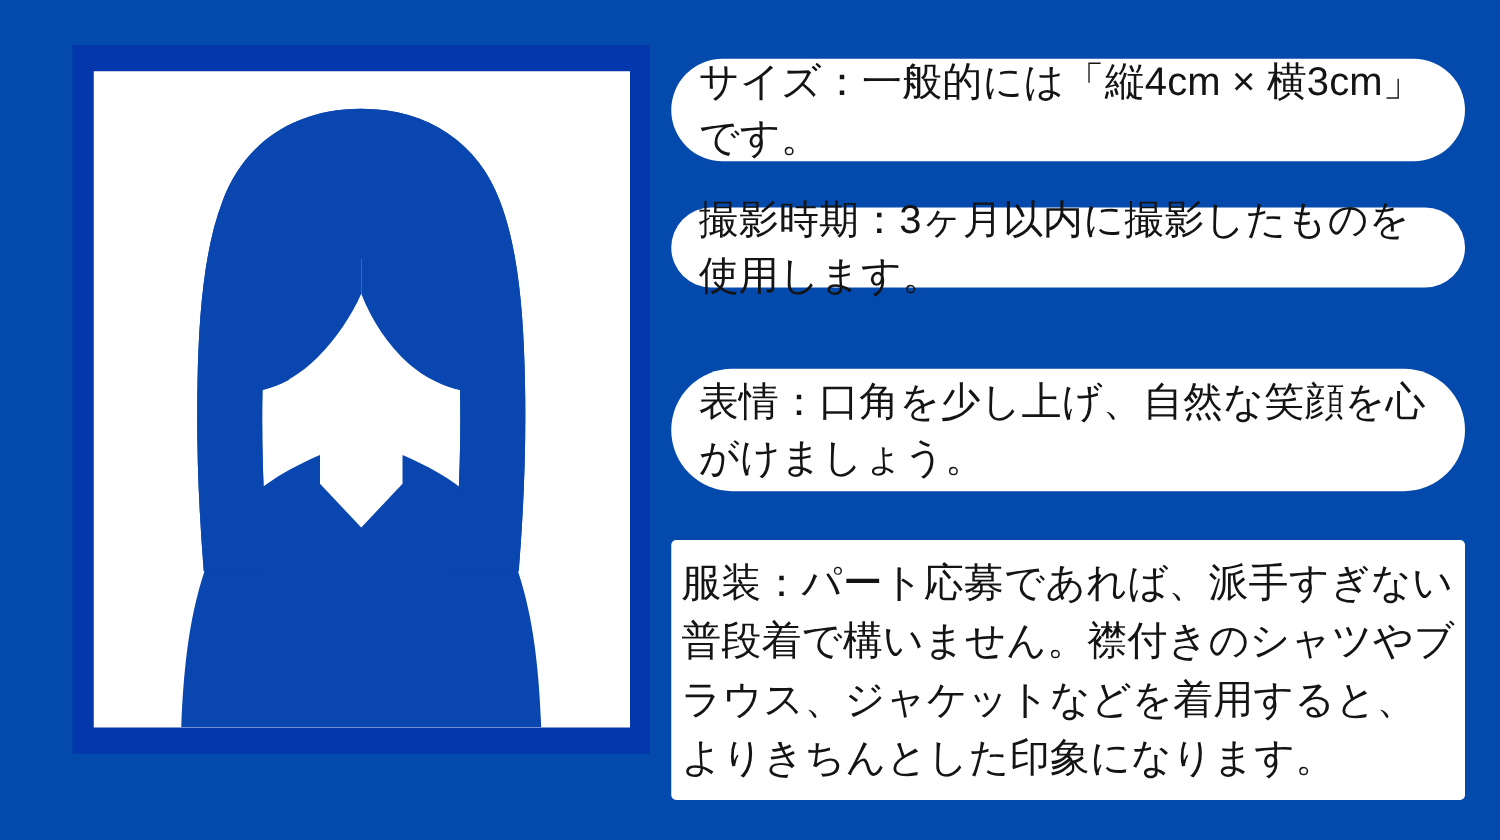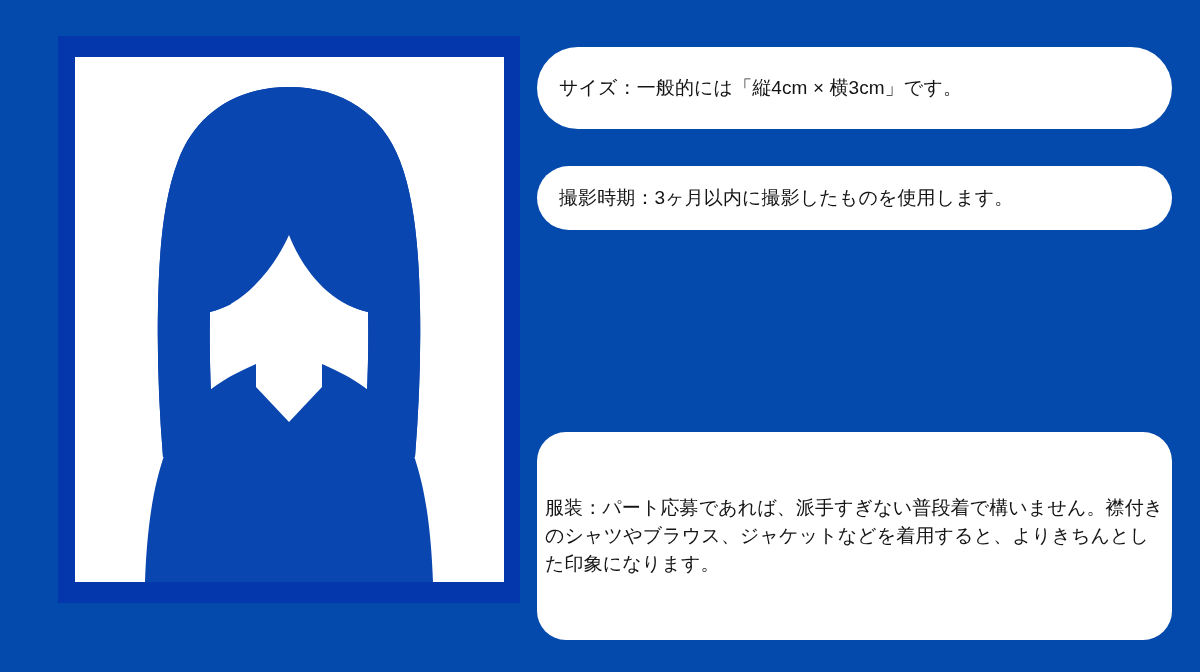--- a/index.html
+++ b/index.html
@@ -60,32 +60,32 @@
   .card {
     position: absolute;
     left: 0;
     width: 635px;
     background: #ffffff;
     box-sizing: border-box;
     display: flex;
     align-items: center;
   }
   .card-text {
-    font-size: 19px;
+    font-size: 32px;
     line-height: 1.42;
     color: #141414;
     letter-spacing: 0.1px;
     font-family: "Liberation Sans", "DejaVu Sans", sans-serif;
     white-space: pre-wrap;
   }
 
   #card-1 { top: 47px;  height: 82px;  border-radius: 41px;  padding: 0 22px 0 22px; }
   #card-2 { top: 166px; height: 64px;  border-radius: 41px;  padding: 0 22px 0 22px; }
   #card-3 { top: 295px; height: 98px;  border-radius: 49px;  padding: 0 22px 0 22px; }
-  #card-4 { top: 432px; height: 208px; border-radius: 29px;  padding: 0 8px 0 8px; }
+  #card-4 { top: 432px; height: 208px; border-radius: 4px;  padding: 0 8px 0 8px; }
 
   #card-4 .card-text {
     line-height: 1.46;
     width: 100%;
   }
 </style>
 </head>
 <body>
 
 <div id="page" style="background: rgb(4, 73, 172);">
@@ -158,19 +158,22 @@
   <div id="cards">
 
     <div class="card" id="card-1" style="background: rgb(255, 255, 255);">
       <span class="card-text" style="color: rgb(20, 20, 20);">サイズ：一般的には「縦4cm × 横3cm」です。</span>
     </div>
 
     <div class="card" id="card-2" style="background: rgb(255, 255, 255);">
       <span class="card-text" style="color: rgb(20, 20, 20);">撮影時期：3ヶ月以内に撮影したものを使用します。</span>
     </div>
 
+    <div class="card" id="card-3" style="background: rgb(255, 255, 255);">
+      <span class="card-text" style="color: rgb(20, 20, 20);">表情：口角を少し上げ、自然な笑顔を心がけましょう。</span>
+    </div>
 
     <div class="card" id="card-4" style="background: rgb(255, 255, 255);">
       <span class="card-text" style="color: rgb(20, 20, 20);">服装：パート応募であれば、派手すぎない普段着で構いません。襟付きのシャツやブラウス、ジャケットなどを着用すると、よりきちんとした印象になります。</span>
     </div>
 
   </div>
 </div>
 
 </body></html>

